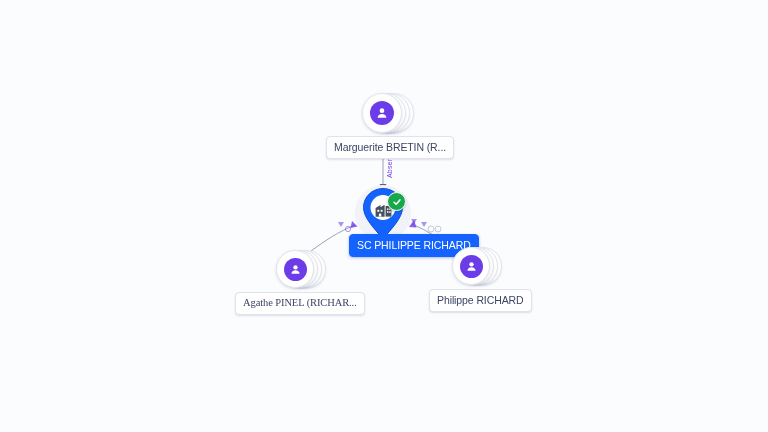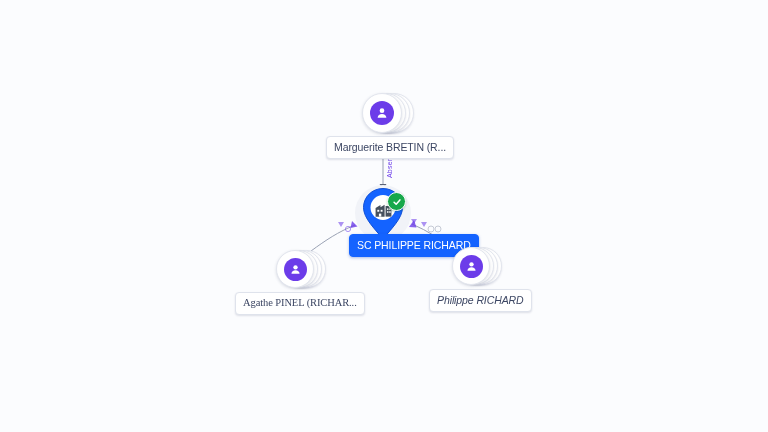--- a/index.html
+++ b/index.html
@@ -261,16 +261,16 @@
       <div class="stack-card" style="left:-17px; top:-19px; width:36px; height:36px;"></div>
     </div>
     <div class="avatar-circle" style="left:-21px; top:-19px; width:36px; height:36px;">
       <div class="avatar-disc" style="width:23px; height:23px;">
         <svg width="13" height="13" viewBox="0 0 24 24" fill="#ffffff">
           <circle cx="12" cy="8" r="4"></circle>
           <path d="M4.5 20c0-4.2 3.4-6.5 7.5-6.5s7.5 2.3 7.5 6.5z"></path>
         </svg>
       </div>
     </div>
-    <div class="node-label" style="left:-44px; top:23px;font-style:italic;">Philippe RICHARD</div>
+    <div class="node-label" style="left:-44px; top:23px;">Philippe RICHARD</div>
   </div>
 
 </div>
 
 </body></html>

